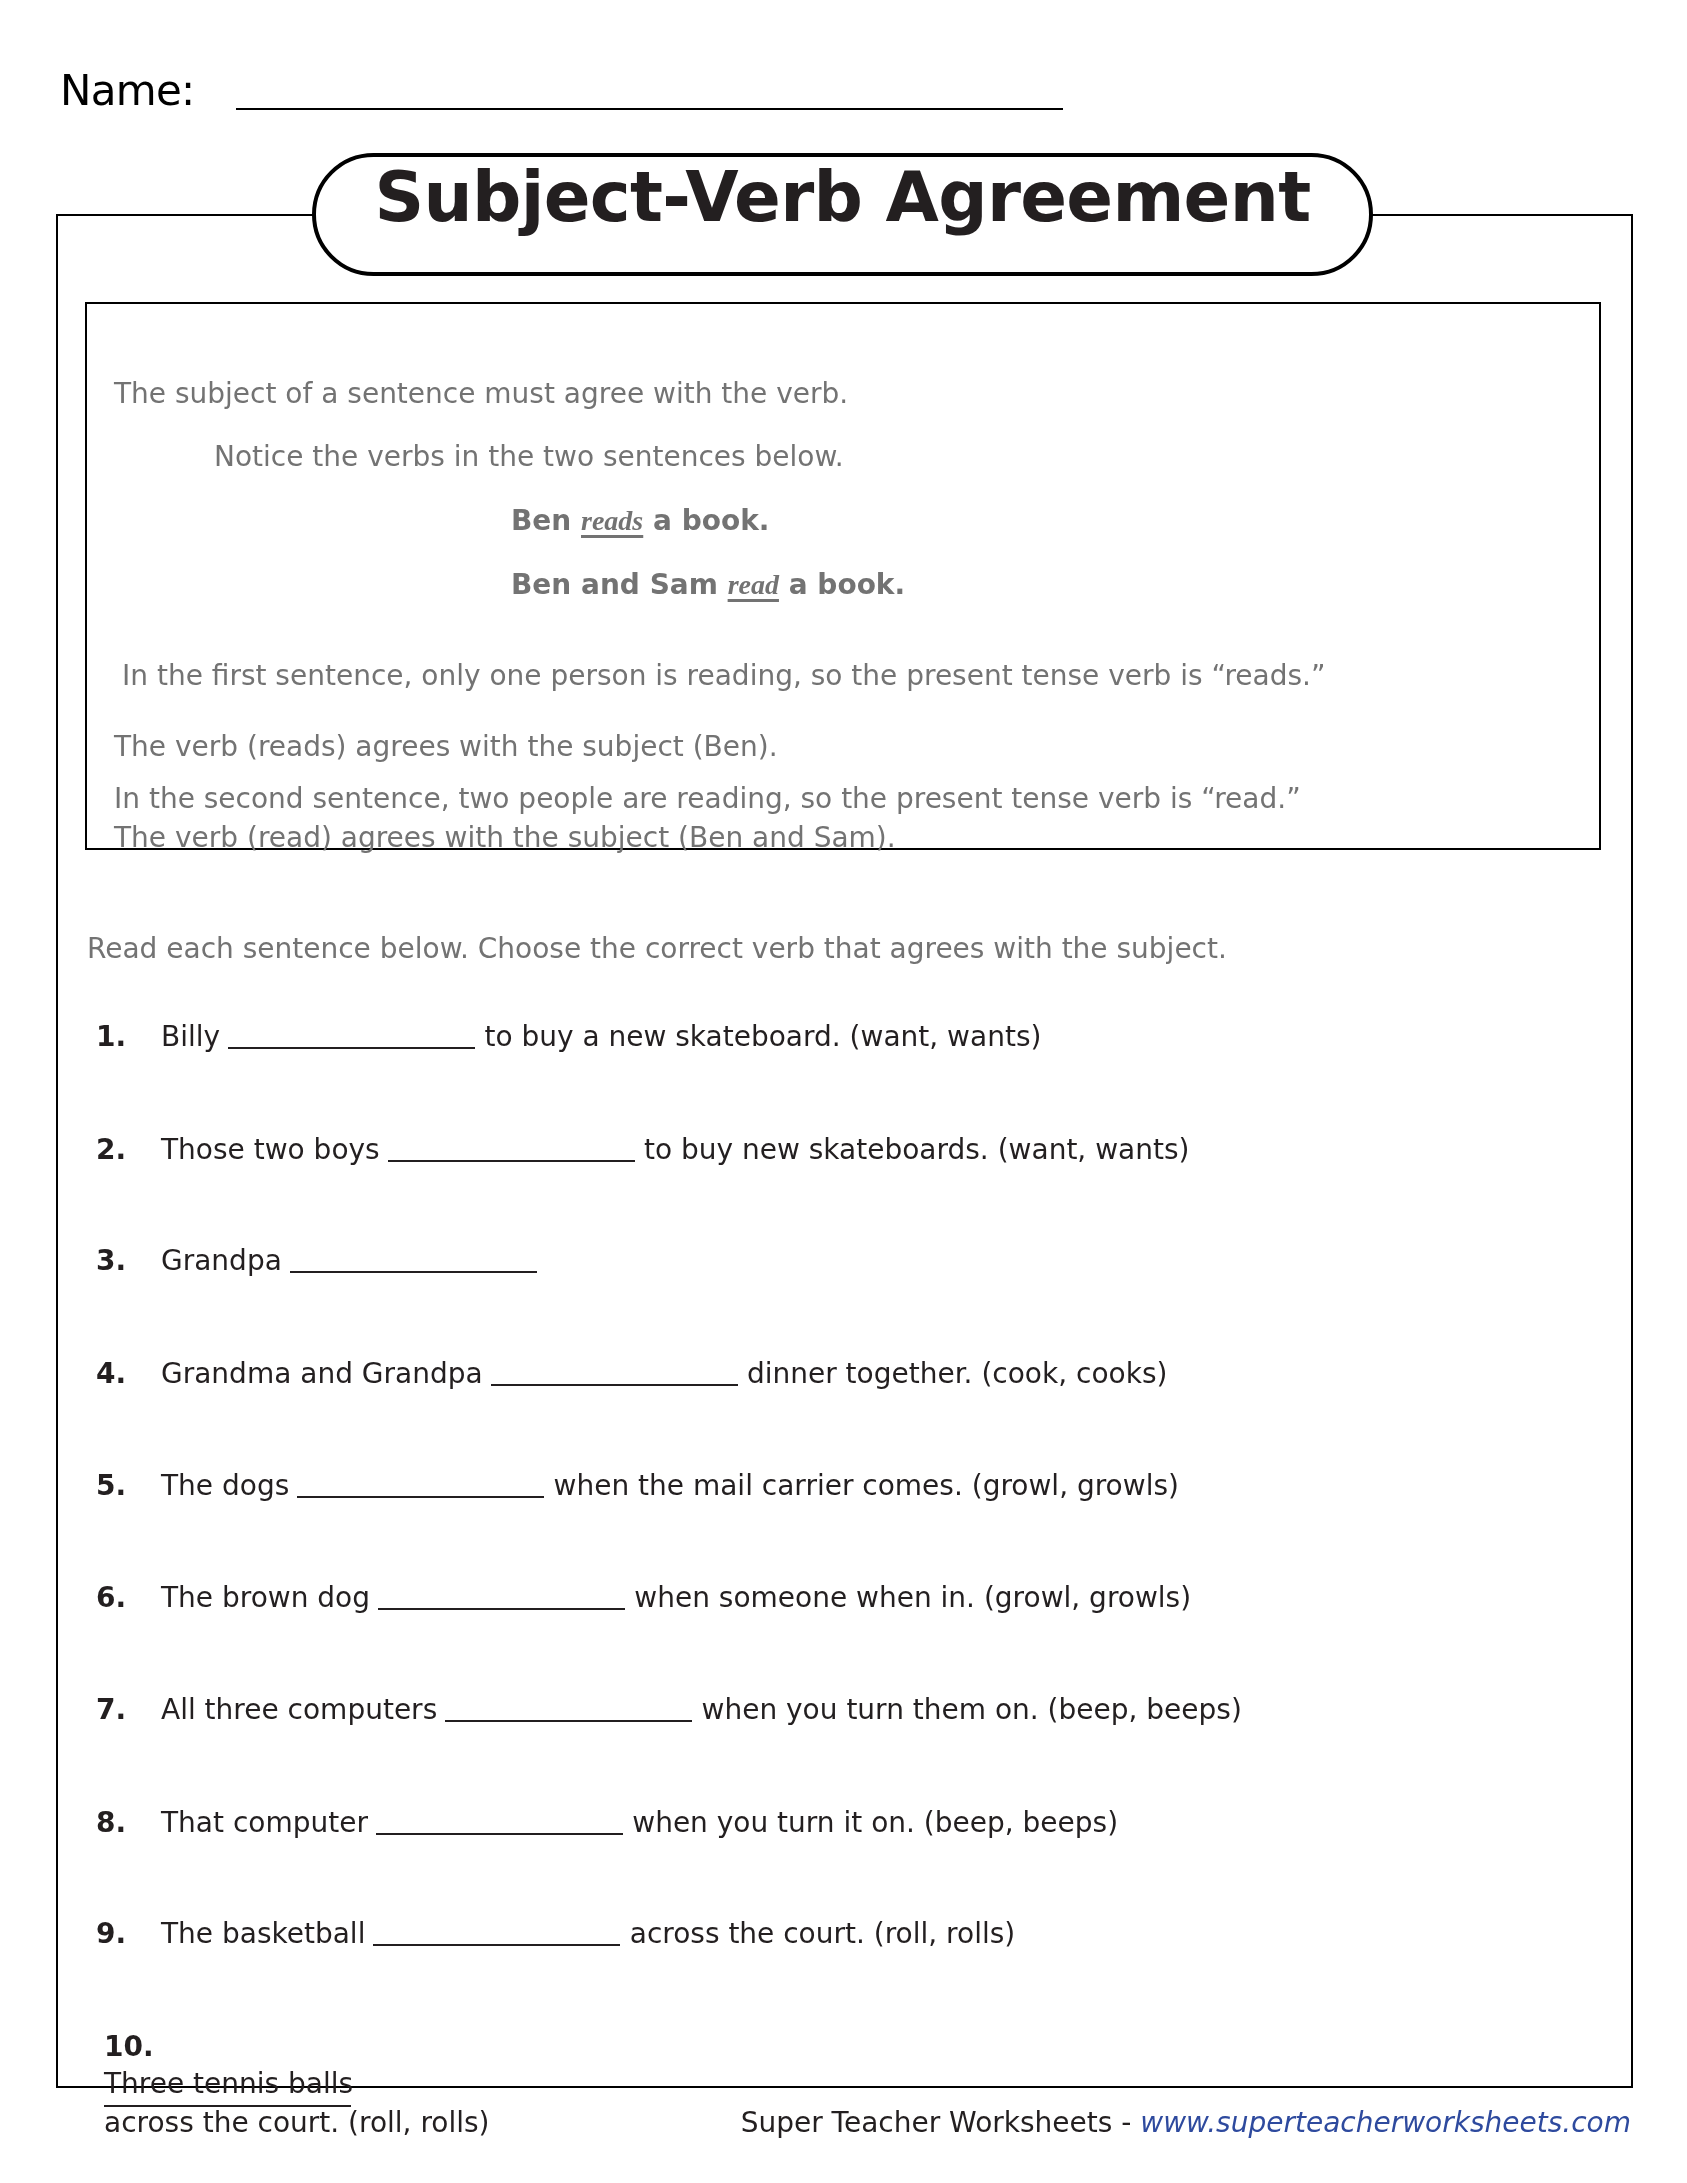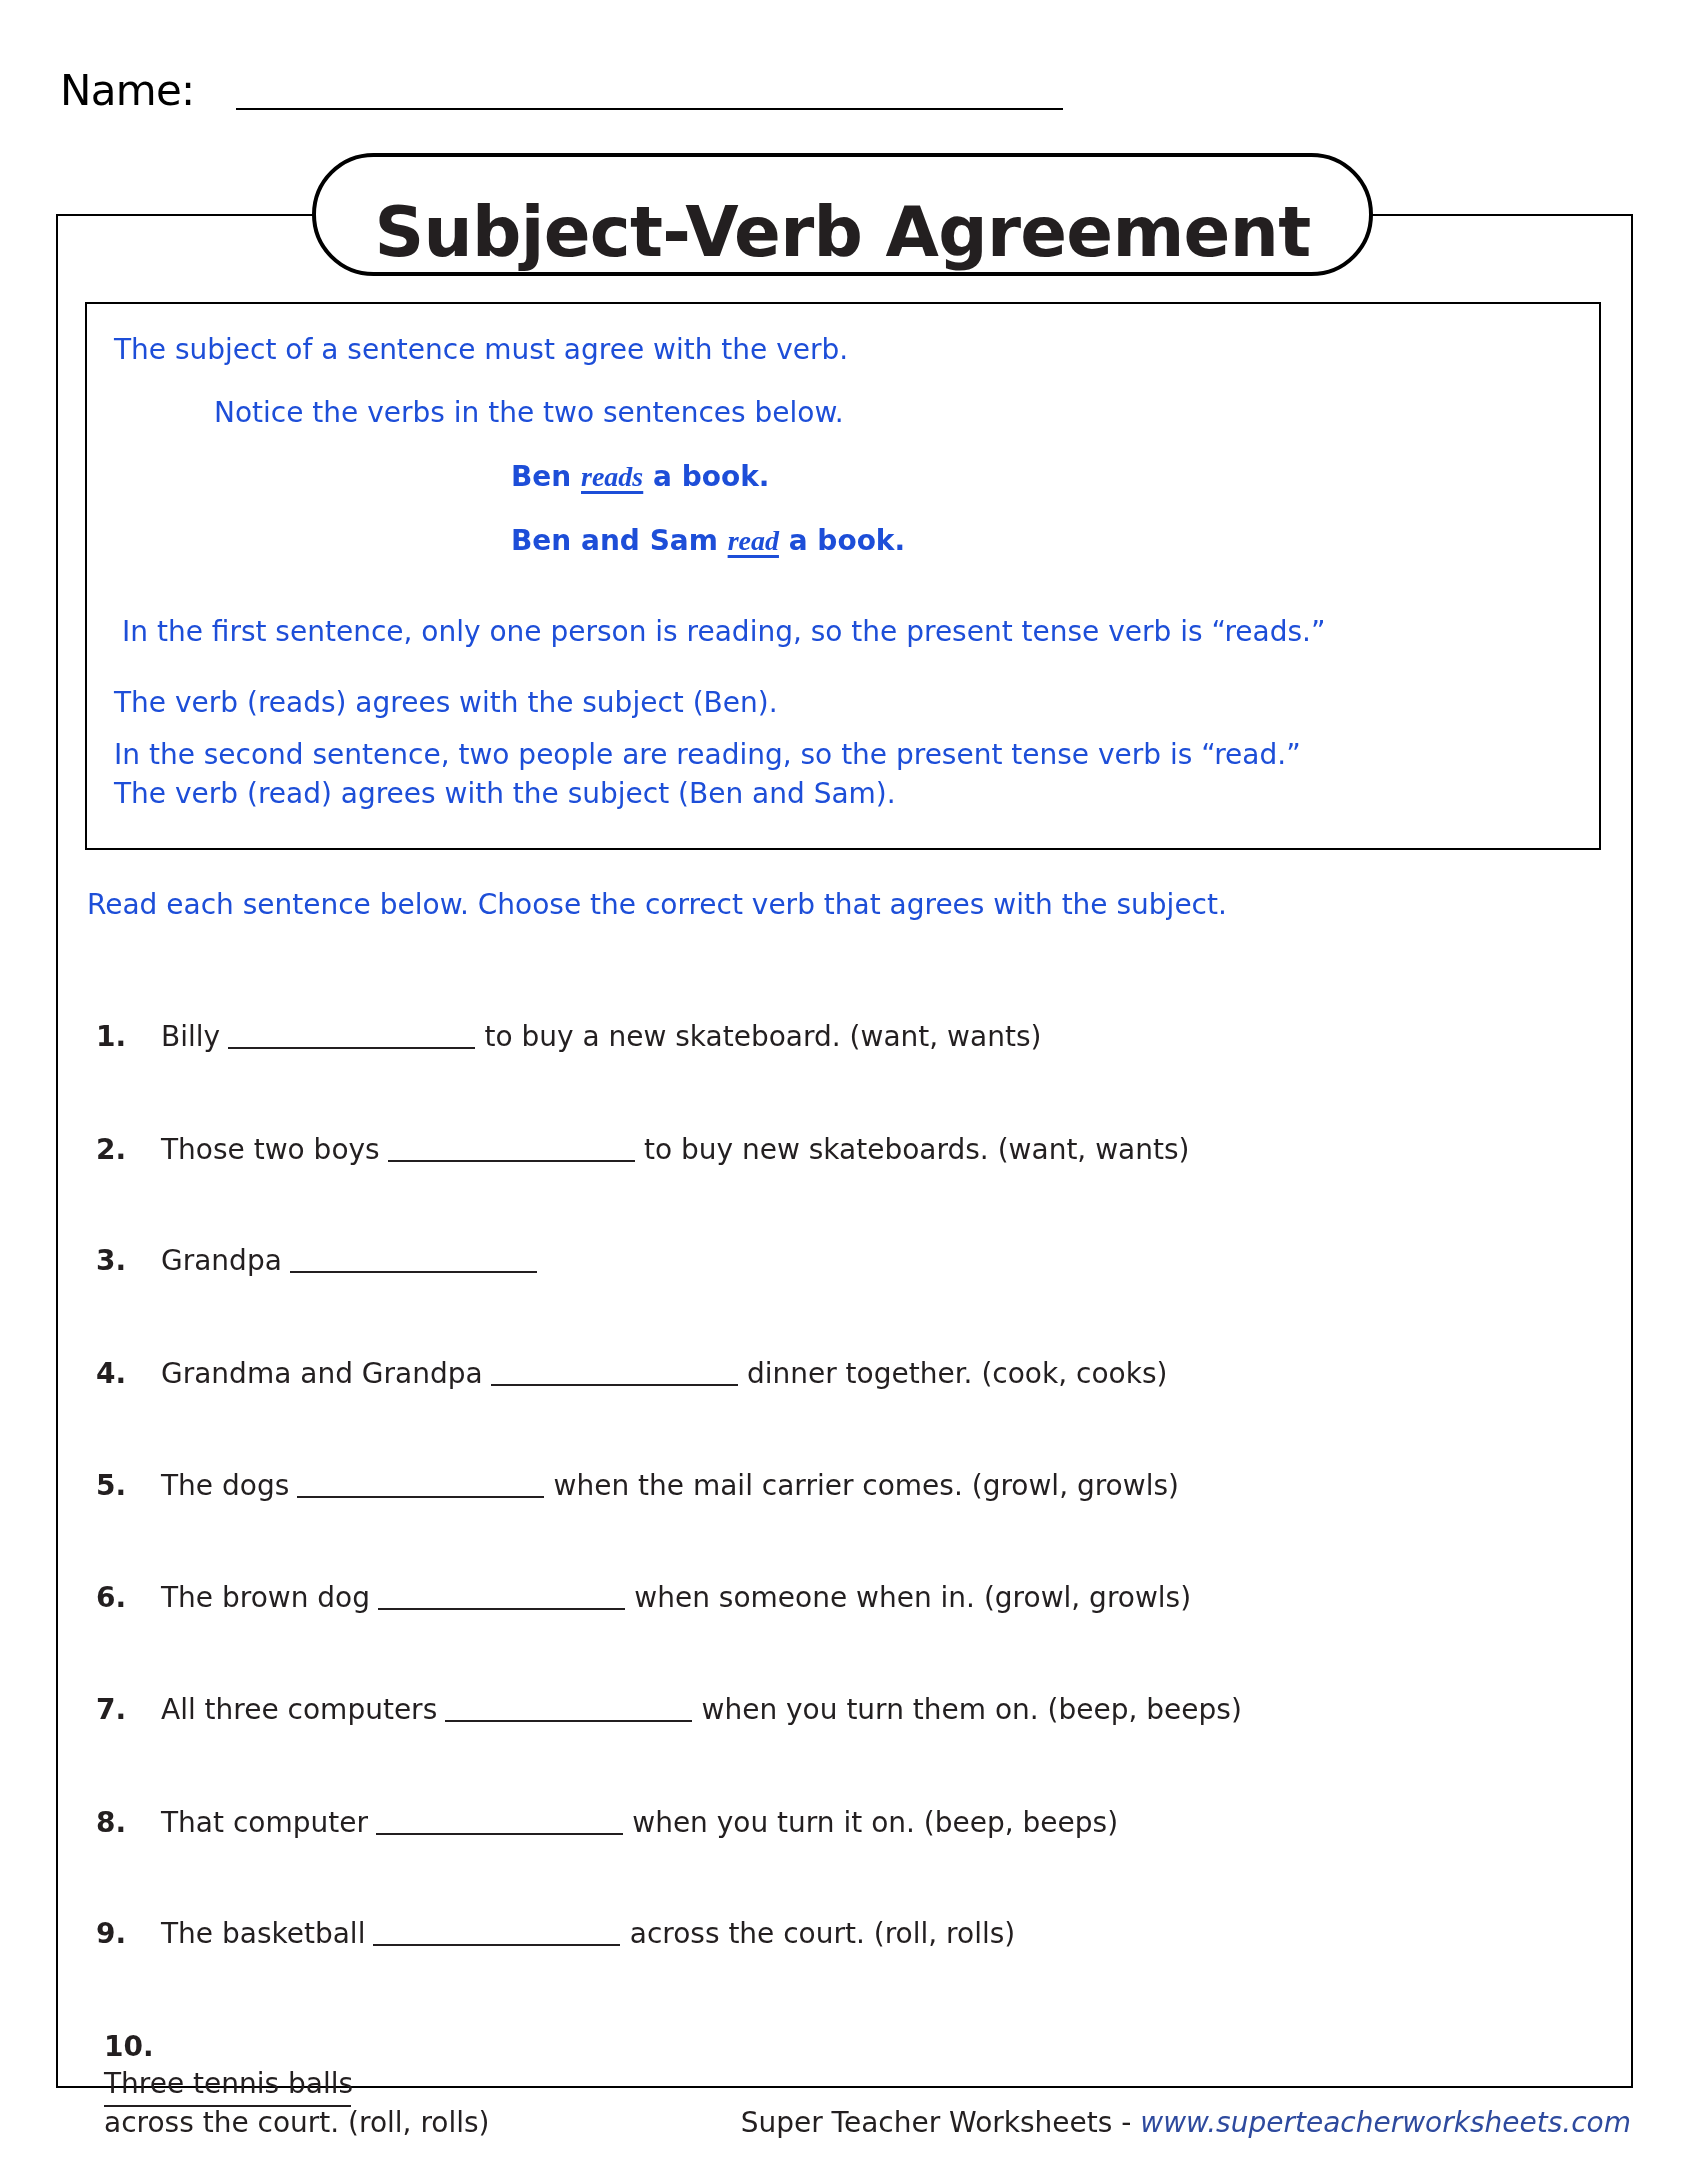--- a/index.html
+++ b/index.html
@@ -47,21 +47,21 @@
   
   .title-pill {
     left: 312px;
     top: 153px;
     width: 1053px;
     height: 115px;
     border: 4.6px solid #000000;
     border-radius: 62px;
     background: #ffffff;
     display: flex;
-    align-items: flex-end;
+    align-items: flex-start;
     justify-content: center;
   }
   .title-text {
     font-family: "DejaVu Sans", sans-serif;
     font-weight: bold;
     font-size: 69px;
     line-height: 79px;
     color: #231f20;
     letter-spacing: -0.7px;
     margin-top: 1.3px;
@@ -74,21 +74,22 @@
     width: 1512px;
     height: 544px;
     border: 2.6px solid #000000;
     box-sizing: content-box;
   }
 
   .txt {
     font-size: 28px;
     line-height: 37px;
     white-space: nowrap;
-    color: #1d4ed8;
+    color: #737373;
+    margin-top: 44px;
   }
   .intro-1 { left: 114px; top: 331px; }
   .intro-2 { left: 214px; top: 394px; }
   .example-1 { left: 511px; top: 458px; font-weight: bold; }
   .example-2 { left: 511px; top: 522px; font-weight: bold; }
   .verb {
     font-style: italic;
     text-decoration: underline;
     text-decoration-thickness: 2.6px;
     text-underline-offset: 5.3px;

